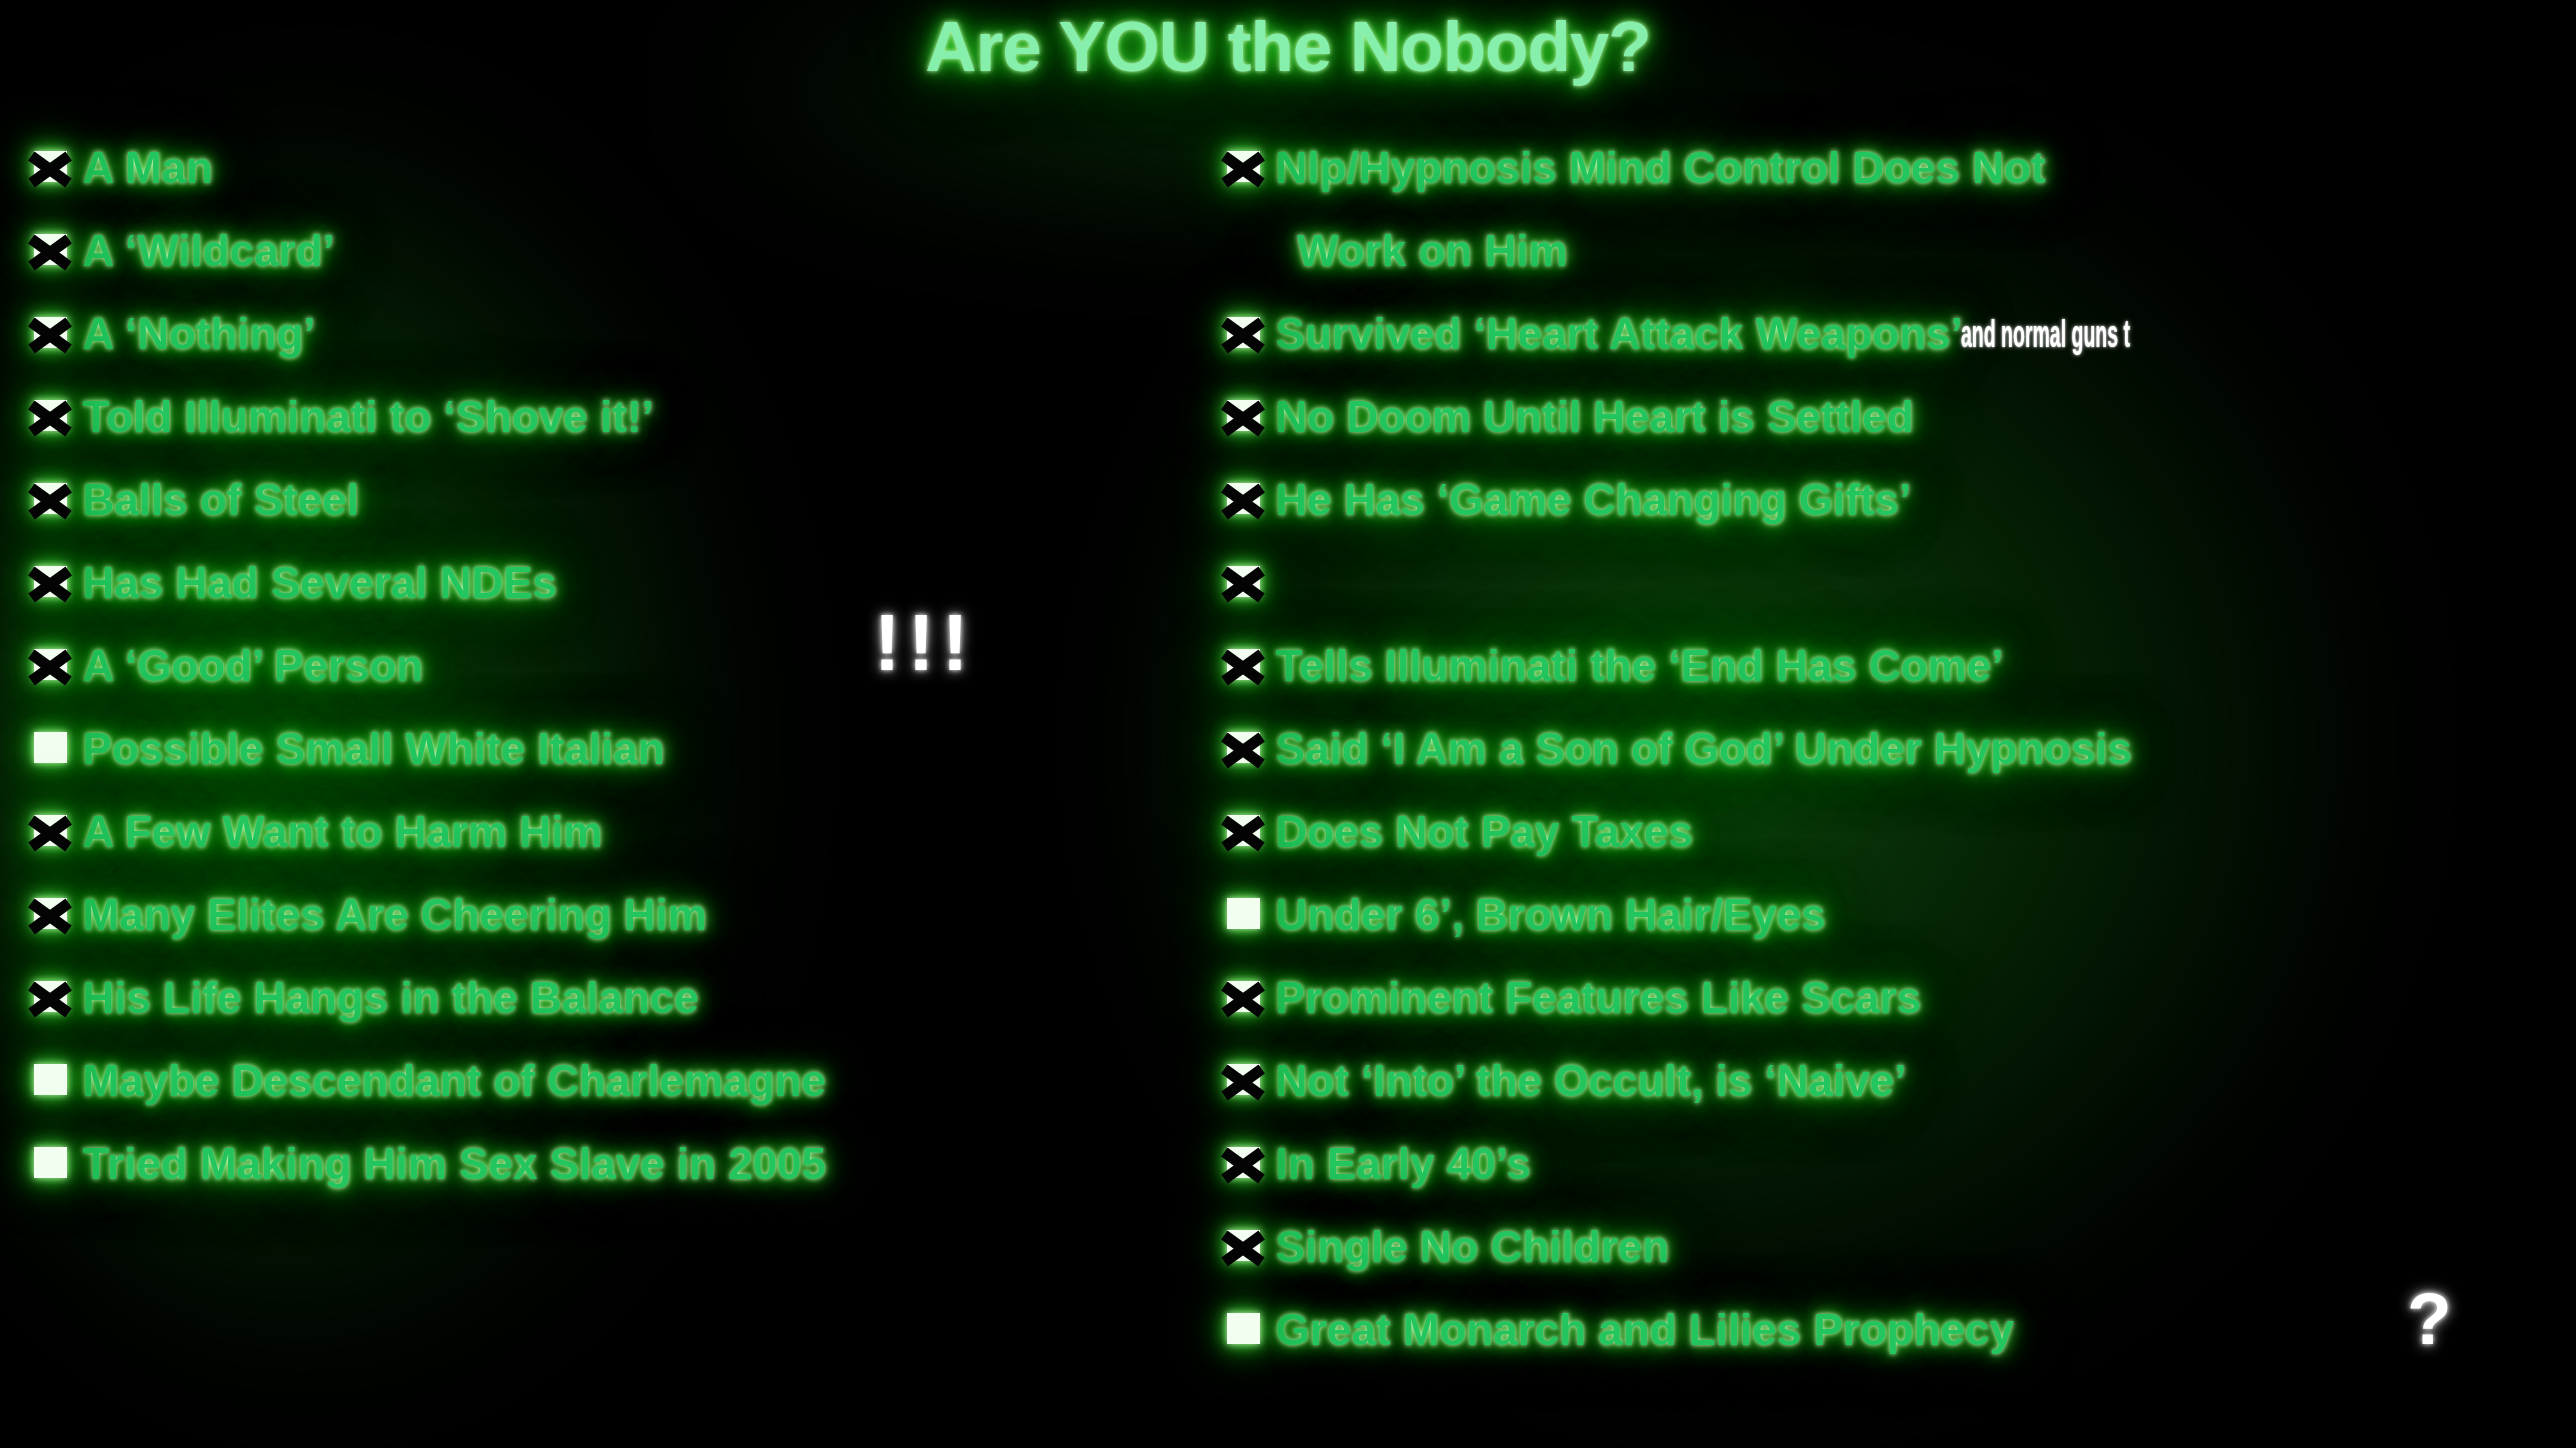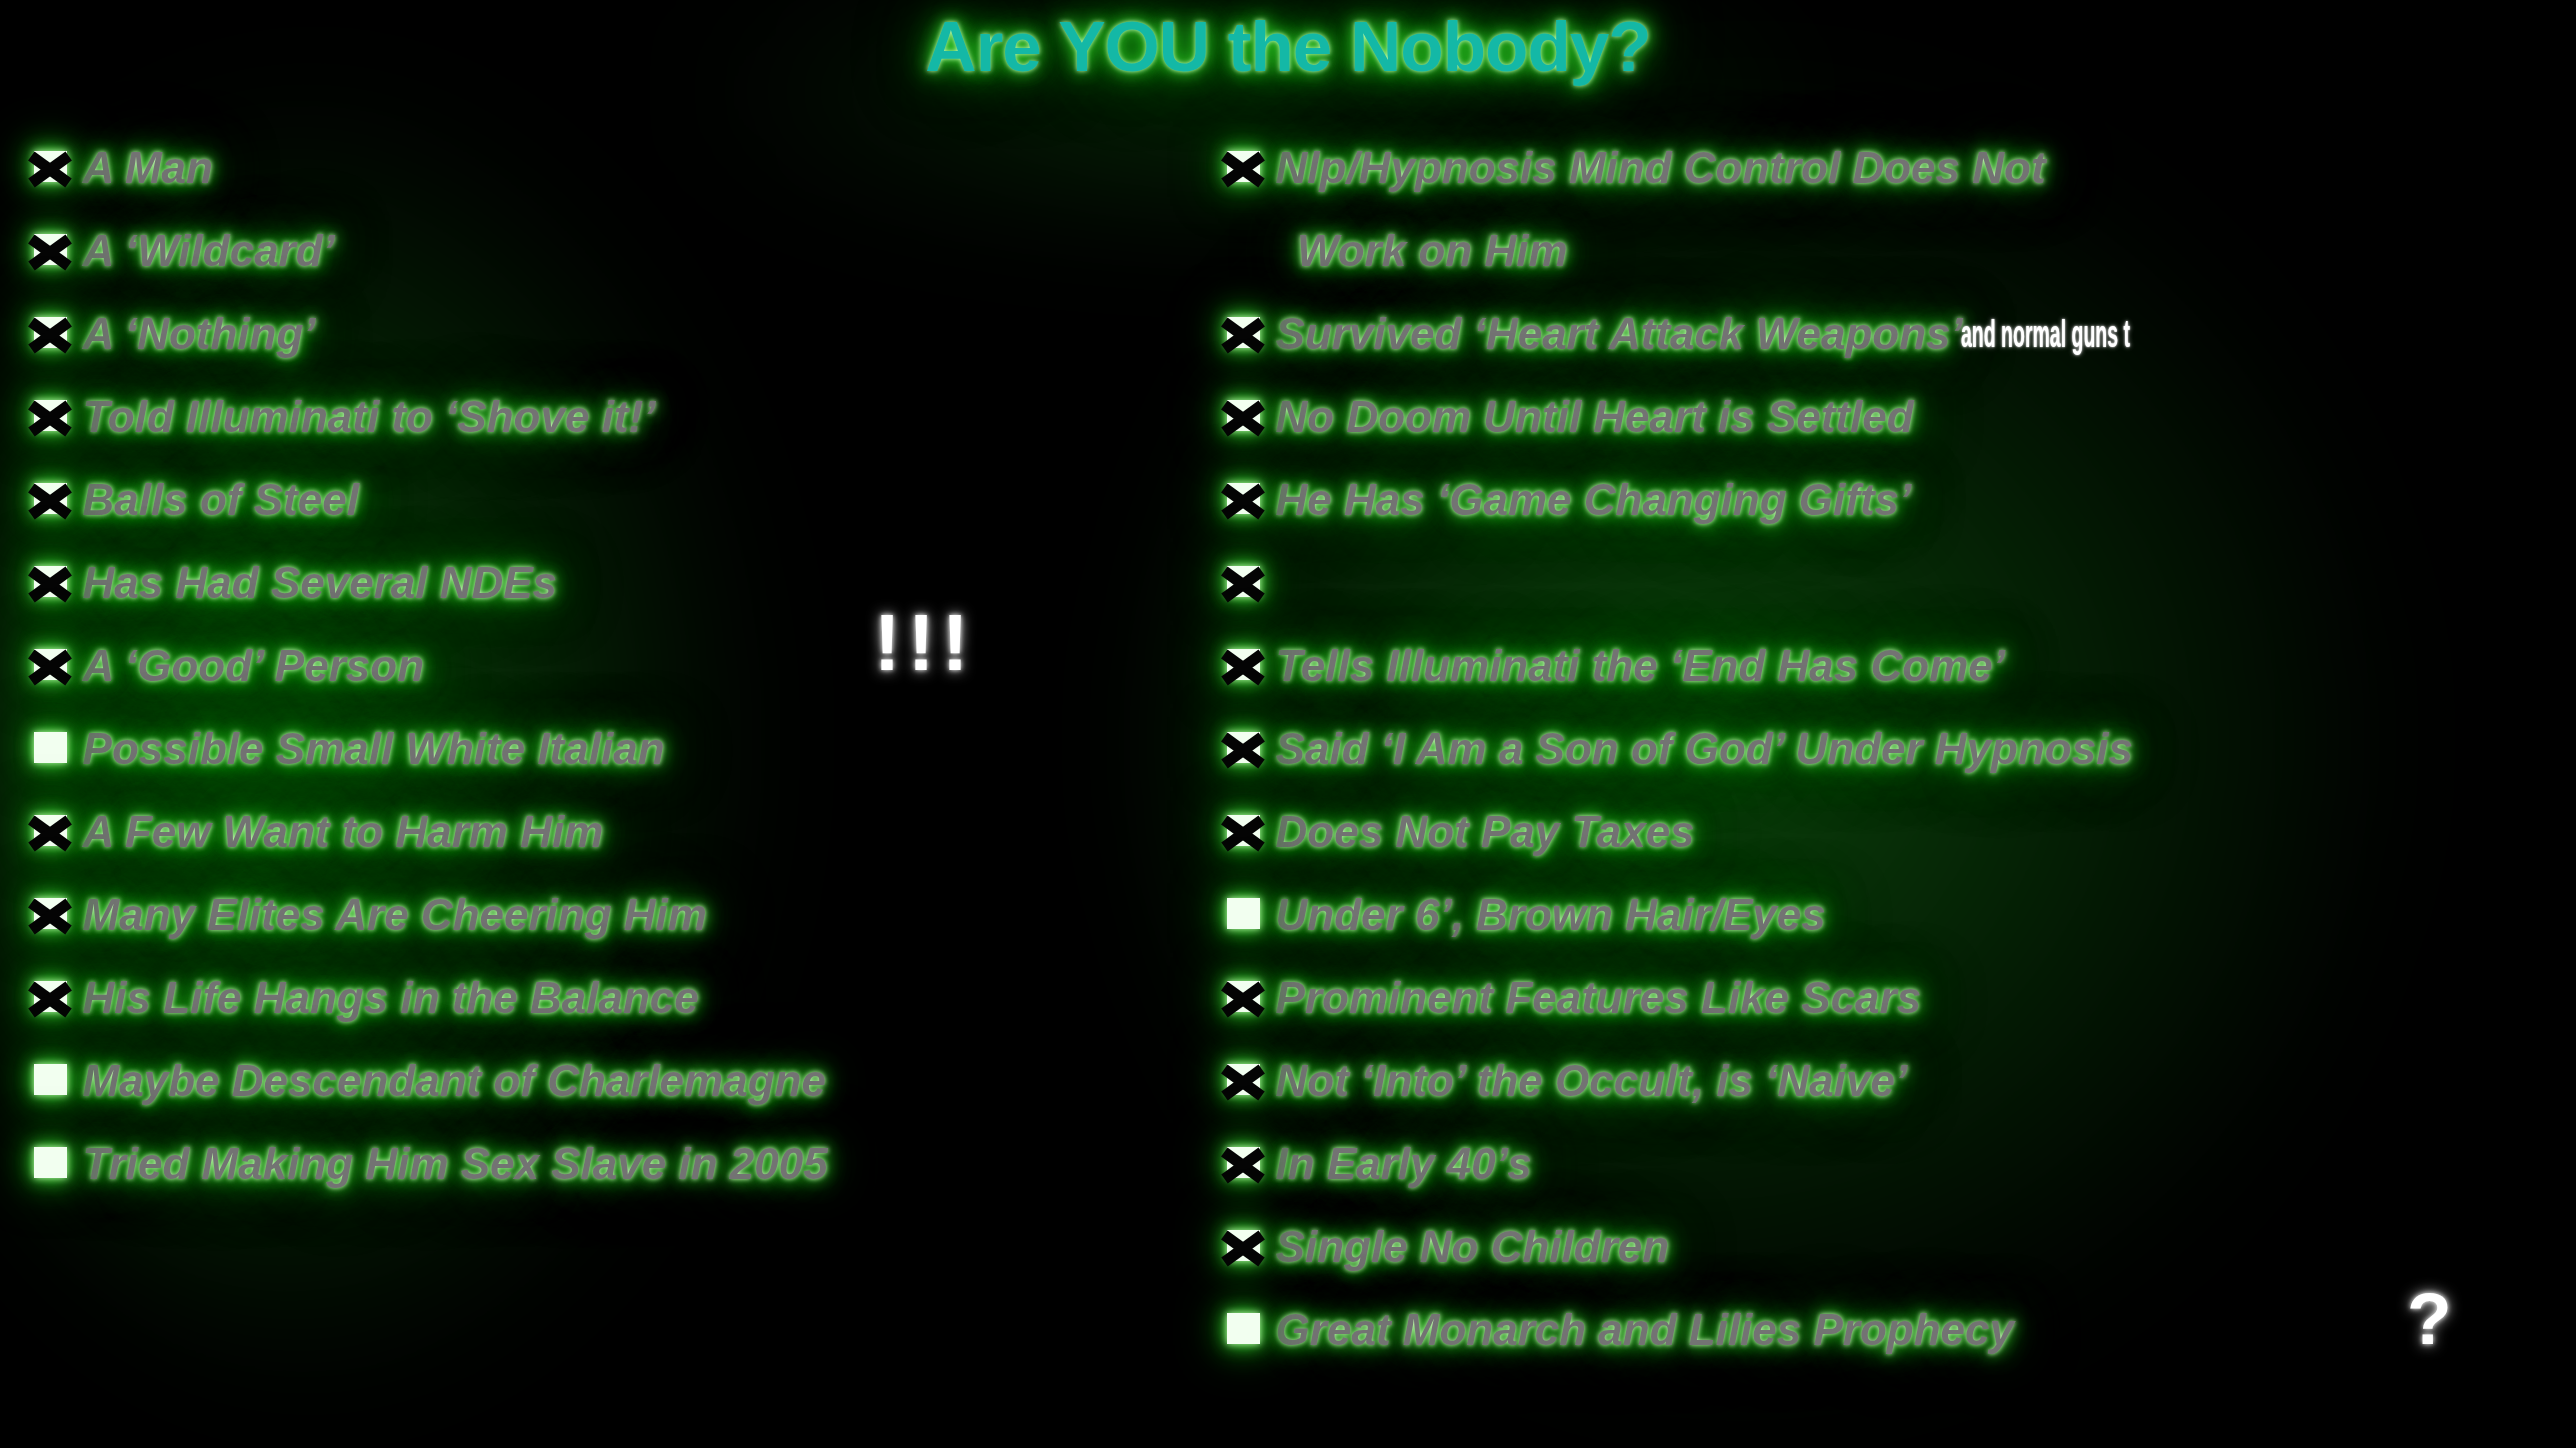--- a/index.html
+++ b/index.html
@@ -47,21 +47,21 @@
     left: 0; right: 0;
     top: 5.8px;
     text-align: center;
     z-index: 5;
   }
   #page-title {
     display: inline-block;
     font-size: 71px;
     font-weight: bold;
     letter-spacing: -1px;
-    color: #14b8a6;
+    color: #86efac;
     text-shadow:
       0 0 5.8px #ccffb8,
       0 0 15.5px #35dd2a,
       0 0 29px #19a814,
       0 0 50px #0c7a0a,
       0 0 75px #06540a;
   }
 
   
   .column {
@@ -110,28 +110,27 @@
   }
   .marker.checked .x1 { transform: rotate(36deg); }
   .marker.checked .x2 { transform: rotate(-36deg); }
 
   .label {
     flex: 0 1 auto;
     font-size: 44px;
     font-weight: bold;
     line-height: 66px;
     white-space: nowrap;
-    color: #737373;
+    color: #22c55e;
     text-shadow:
       0 0 4.8px #d4ffc2,
       0 0 13.5px #3ee02f,
       0 0 27px #15a011,
       0 0 46px #0a6a08,
       0 0 68px #054704;
-    font-style: italic;
   }
 
   
   .annot-condensed {
     flex: 0 0 auto;
     font-size: 39px;
     font-weight: bold;
     line-height: 66px;
     white-space: nowrap;
     color: #ffffff;

